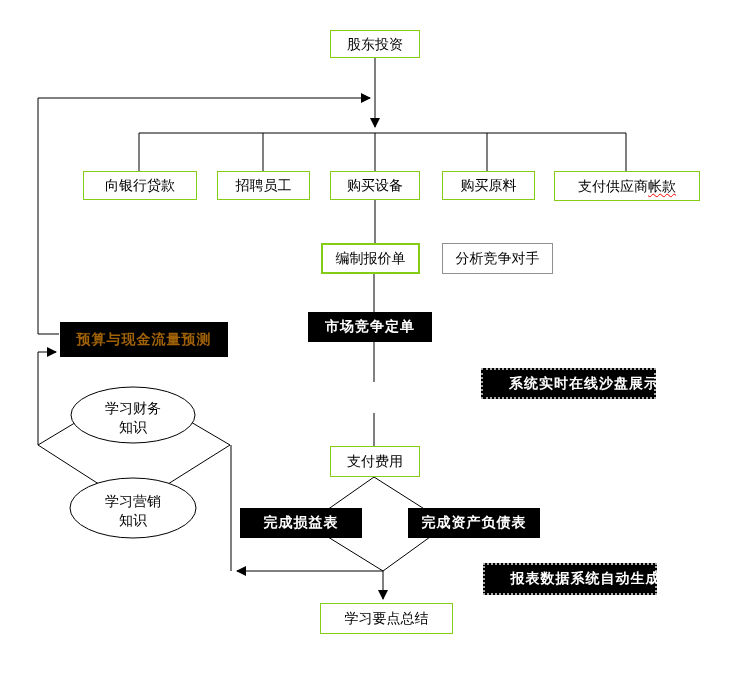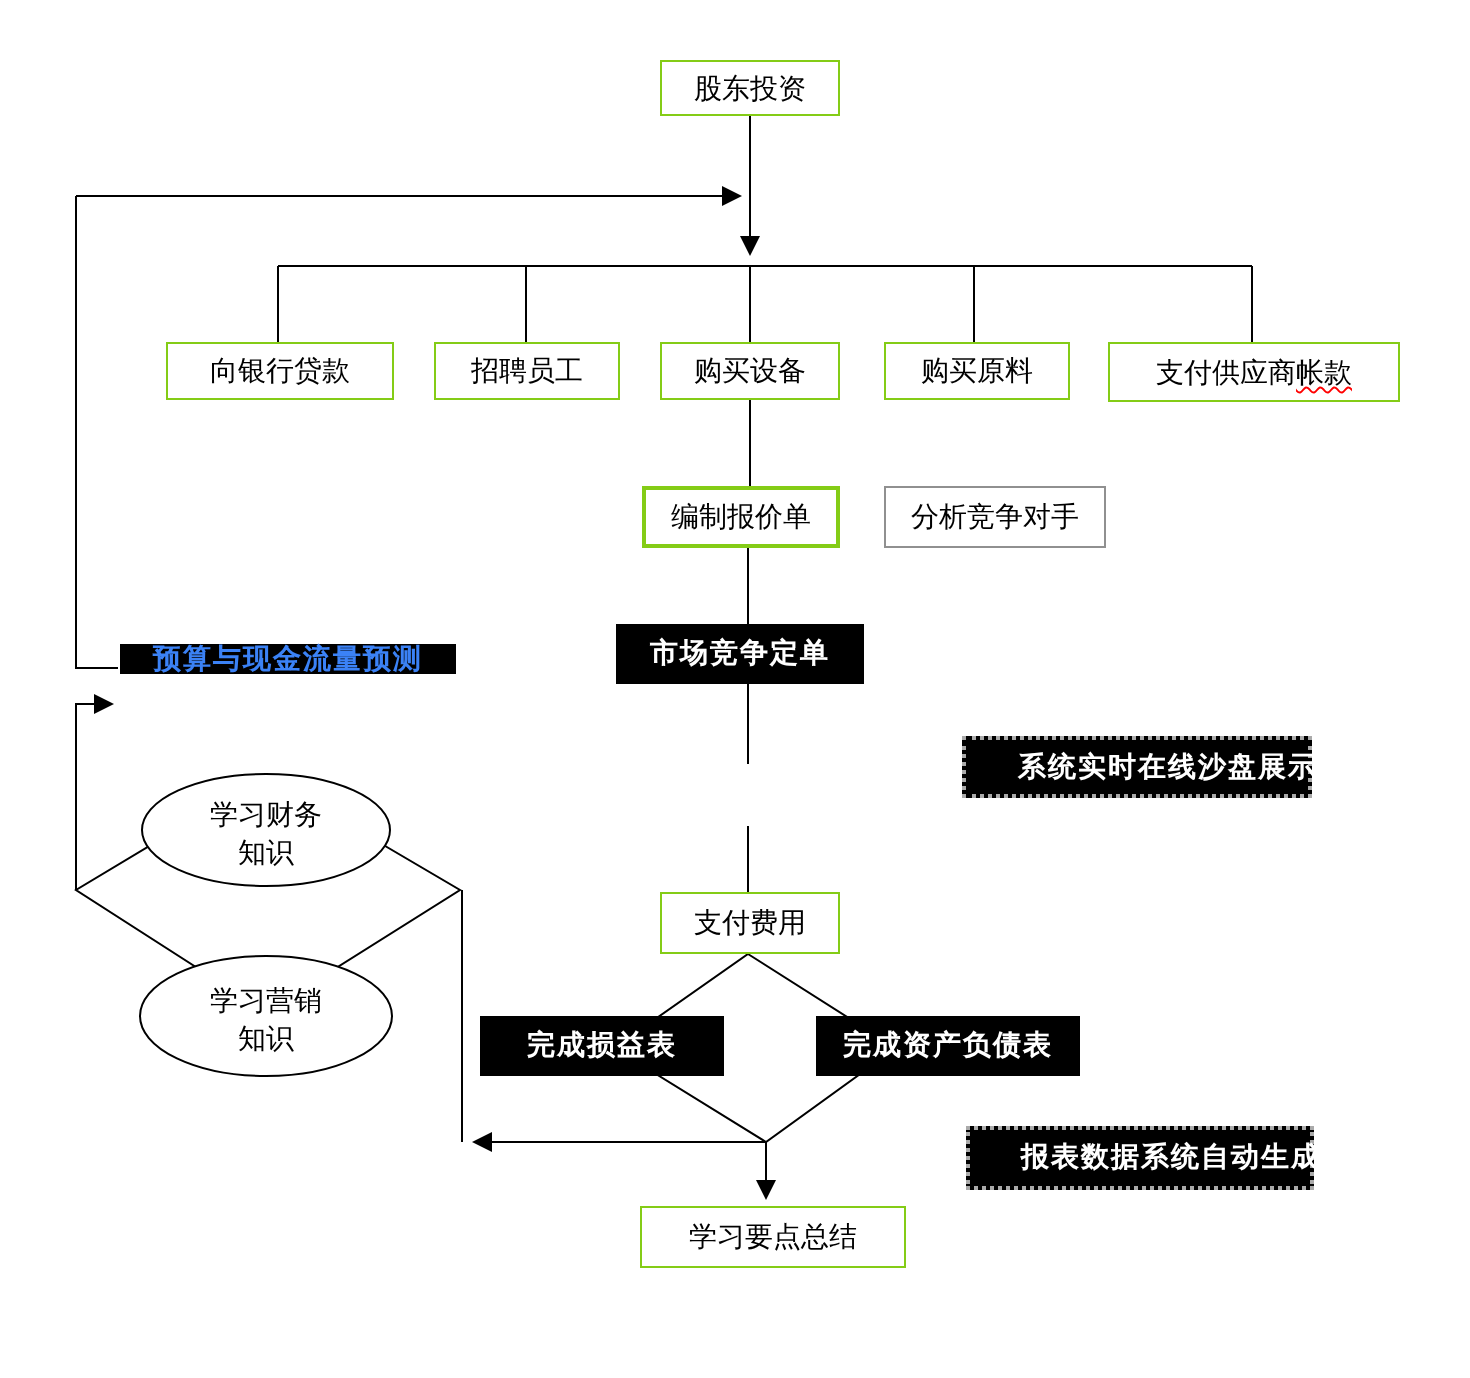--- a/index.html
+++ b/index.html
@@ -77,21 +77,21 @@
   <div class="box" style="left:330px;top:171px;width:90px;height:29px;">购买设备</div>
   <div class="box" style="left:442px;top:171px;width:93px;height:29px;">购买原料</div>
   <div class="box" style="left:554px;top:171px;width:146px;height:30px;">
     <span>支付供应商</span>
       <span class="wavy" style="text-decoration-color: rgb(255, 0, 0);">帐款</span>
   </div>
 
   <div class="box thick" style="left:321px;top:243px;width:99px;height:31px;">编制报价单</div>
   <div class="box gray" style="left: 442px; top: 243px; width: 111px; height: 31px; border-color: rgb(144, 144, 144);">分析竞争对手</div>
 
-  <div class="blackbox" style="left: 60px; top: 322px; width: 168px; height: 15px; background: rgb(0, 0, 0); color: #3b82f6;">预算与现金流量预测</div>
+  <div class="blackbox" style="left: 60px; top: 322px; width: 168px; height: 35px; background: rgb(0, 0, 0); color: #a16207;">预算与现金流量预测</div>
   <div class="blackbox" style="left: 308px; top: 312px; width: 124px; height: 30px; background: rgb(0, 0, 0); color: rgb(255, 255, 255);">市场竞争定单</div>
 
   <div class="box" style="left:330px;top:446px;width:90px;height:31px;">支付费用</div>
 
   <div class="blackbox dashed" style="left: 481px; top: 368px; width: 175px; height: 31px; background: rgb(0, 0, 0); color: rgb(255, 255, 255);">系统实时在线沙盘展示</div>
   <div class="blackbox dashed" style="left: 483px; top: 563px; width: 174px; height: 32px; background: rgb(0, 0, 0); color: rgb(255, 255, 255);">报表数据系统自动生成</div>
 
   <div class="blackbox" style="left: 240px; top: 508px; width: 122px; height: 30px; background: rgb(0, 0, 0); color: rgb(255, 255, 255);">完成损益表</div>
   <div class="blackbox" style="left: 408px; top: 508px; width: 132px; height: 30px; background: rgb(0, 0, 0); color: rgb(255, 255, 255);">完成资产负债表</div>
 

